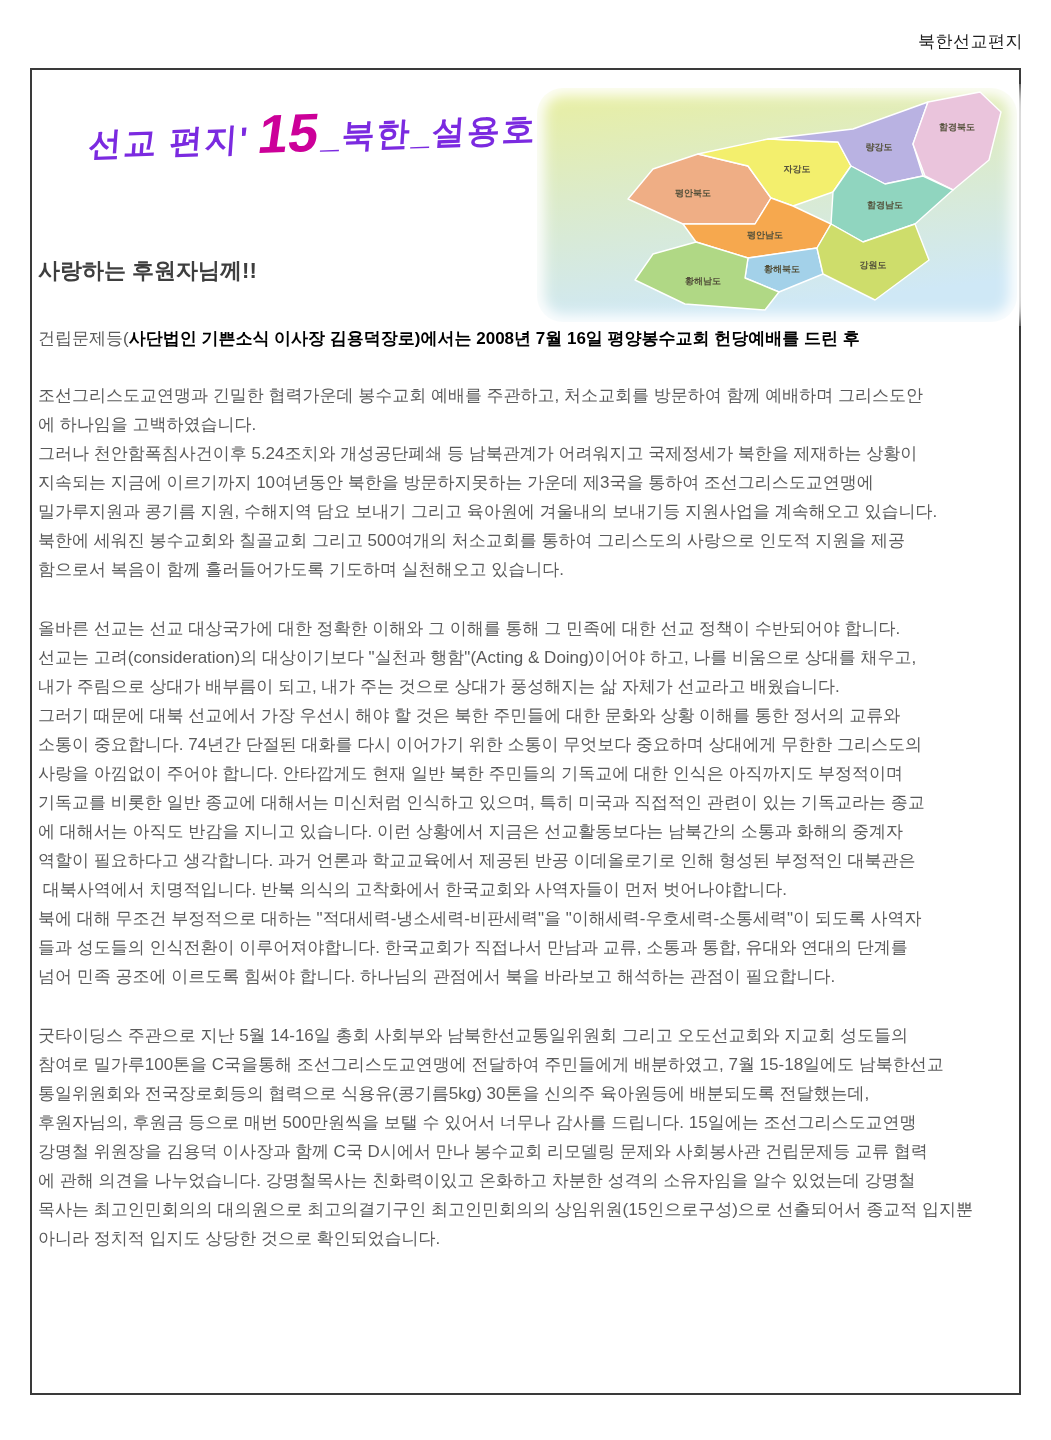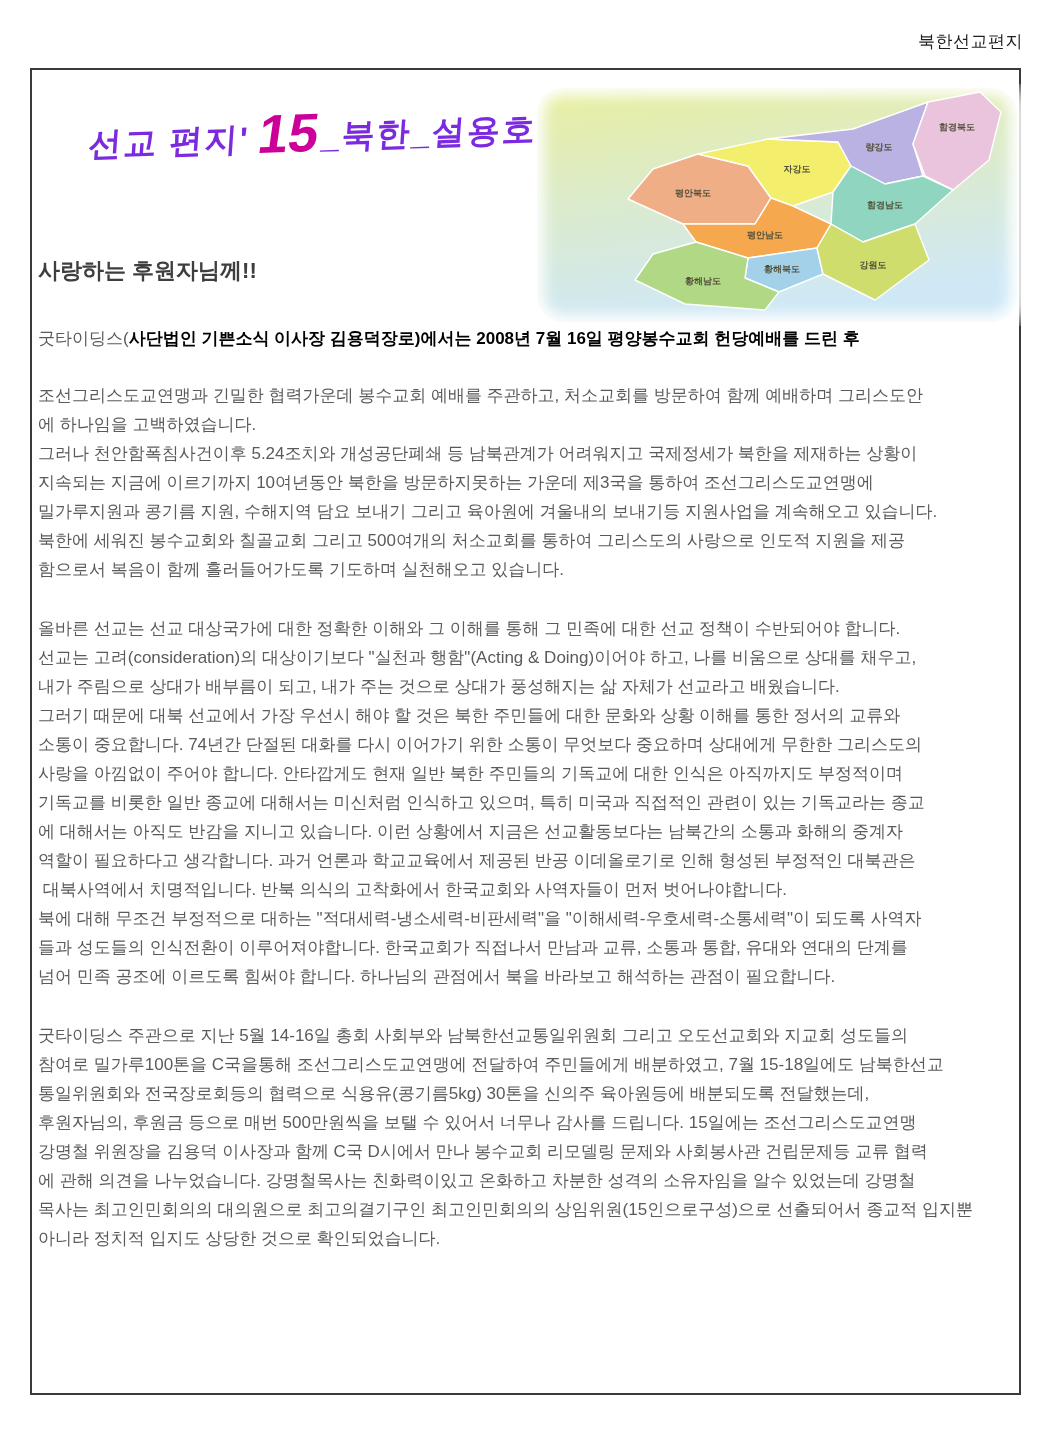--- a/index.html
+++ b/index.html
@@ -112,21 +112,21 @@
         <text class="prov-label" x="170" y="200">황해남도</text>
         <text class="prov-label" x="340" y="184">강원도</text>
       </g>
     </svg>
   </div>
 
   <div class="content">
     <h2 class="salutation">사랑하는 후원자님께!!</h2>
 
 
-    <p class="para"><span>굿타이딩스(</span><span class="bold">사단법인 기쁜소식 이사장 김용덕장로)에서는 2008년 7월 16일 평양봉수교회 헌당예배를 드린 후</span><span class="block">조선그리스도교연맹과 긴밀한 협력가운데 봉수교회 예배를 주관하고, 처소교회를 방문하여 함께 예배하며 그리스도안
+    <p class="para"><span>건립문제등(</span><span class="bold">사단법인 기쁜소식 이사장 김용덕장로)에서는 2008년 7월 16일 평양봉수교회 헌당예배를 드린 후</span><span class="block">조선그리스도교연맹과 긴밀한 협력가운데 봉수교회 예배를 주관하고, 처소교회를 방문하여 함께 예배하며 그리스도안
 에 하나임을 고백하였습니다.
 그러나 천안함폭침사건이후 5.24조치와 개성공단폐쇄 등 남북관계가 어려워지고 국제정세가 북한을 제재하는 상황이
 지속되는 지금에 이르기까지 10여년동안 북한을 방문하지못하는 가운데 제3국을 통하여 조선그리스도교연맹에
 밀가루지원과 콩기름 지원, 수해지역 담요 보내기 그리고 육아원에 겨울내의 보내기등 지원사업을 계속해오고 있습니다.
 북한에 세워진 봉수교회와 칠골교회 그리고 500여개의 처소교회를 통하여 그리스도의 사랑으로 인도적 지원을 제공
 함으로서 복음이 함께 흘러들어가도록 기도하며 실천해오고 있습니다.</span></p>
 
     <p class="para">올바른 선교는 선교 대상국가에 대한 정확한 이해와 그 이해를 통해 그 민족에 대한 선교 정책이 수반되어야 합니다.
 선교는 고려(consideration)의 대상이기보다 "실천과 행함"(Acting &amp; Doing)이어야 하고, 나를 비움으로 상대를 채우고,
 내가 주림으로 상대가 배부름이 되고, 내가 주는 것으로 상대가 풍성해지는 삶 자체가 선교라고 배웠습니다.

